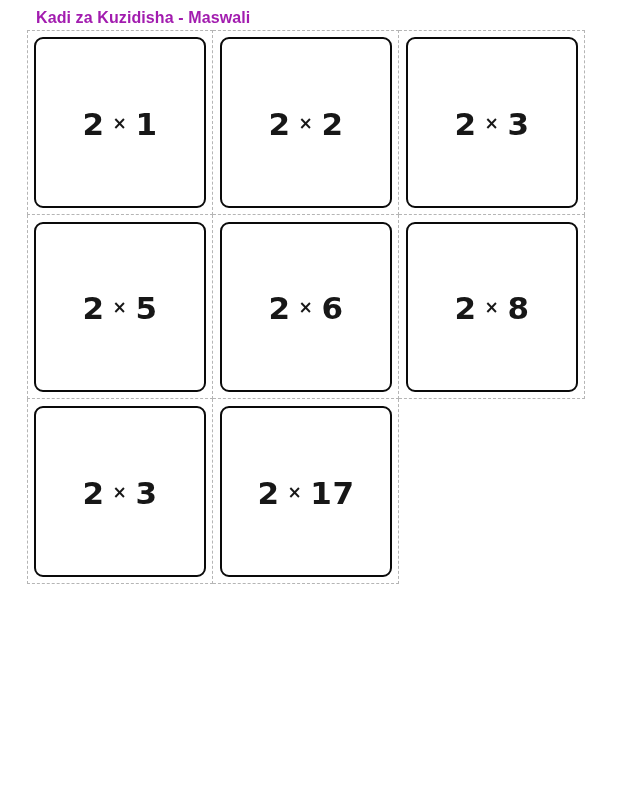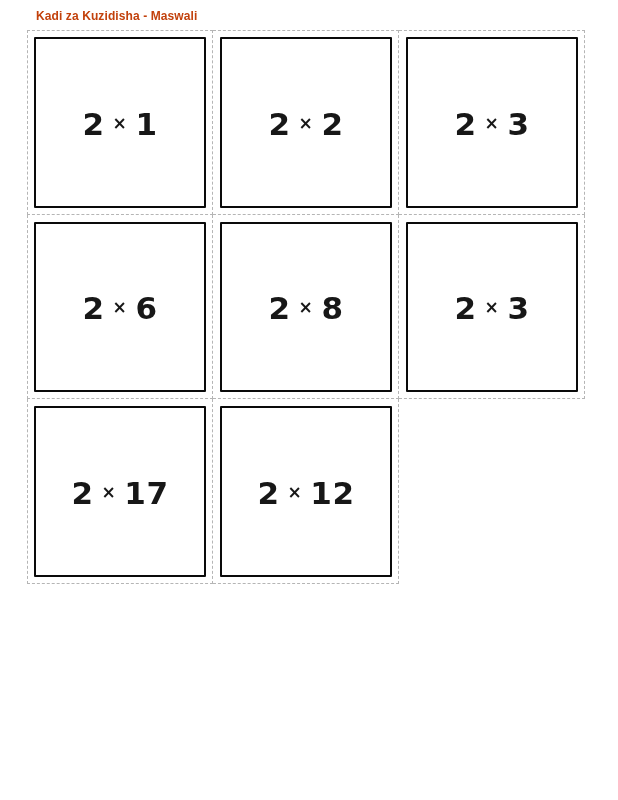--- a/index.html
+++ b/index.html
@@ -12,23 +12,23 @@
     width: 618px;
     height: 800px;
     background: #ffffff;
     font-family: "Liberation Sans", sans-serif;
     overflow: hidden;
   }
   .sheet-title {
     position: absolute;
     left: 36px;
     top: 9px;
-    font-size: 12px;
+    font-size: 16px;
     font-weight: bold;
-    color: #c2410c;
+    color: #a21caf;
     letter-spacing: 0.1px;
   }
   .card-grid {
     position: absolute;
     left: 27px;
     top: 30px;
     width: 558px;
     height: 738px;
     display: grid;
     grid-template-columns: repeat(3, 1fr);
@@ -41,21 +41,21 @@
   }
   
   .cut-cell:not(:nth-child(3n+1)) { border-left: none; padding-left: 7px; }
   .cut-cell:nth-child(n+4)        { border-top: none;  padding-top: 7px; }
   .flashcard {
     box-sizing: border-box;
     width: 100%;
     height: 100%;
     background: #ffffff;
     border: 2.5px solid #0a0a0a;
-    border-radius: 1px;
+    border-radius: 9px;
     display: flex;
     align-items: center;
     justify-content: center;
   }
   .expression {
     font-family: "DejaVu Sans", sans-serif;
     font-weight: bold;
     font-size: 31px;
     color: #171717;
     white-space: nowrap;
@@ -92,20 +92,25 @@
       </div>
     </div>
 
     <div class="cut-cell">
       <div class="flashcard">
         <div class="expression"><span>2</span><span class="times-operator">×</span><span>3</span></div>
       </div>
     </div>
 
 
+    <div class="cut-cell">
+      <div class="flashcard">
+        <div class="expression"><span>2</span><span class="times-operator">×</span><span>5</span></div>
+      </div>
+    </div>
 
     <div class="cut-cell">
       <div class="flashcard">
         <div class="expression"><span>2</span><span class="times-operator">×</span><span>6</span></div>
       </div>
     </div>
 
 
     <div class="cut-cell">
       <div class="flashcard">
@@ -119,20 +124,15 @@
         <div class="expression"><span>2</span><span class="times-operator">×</span><span>3</span></div>
       </div>
     </div>
 
     <div class="cut-cell">
       <div class="flashcard">
         <div class="expression"><span>2</span><span class="times-operator">×</span><span>17</span></div>
       </div>
     </div>
 
-    <div class="cut-cell">
-      <div class="flashcard">
-        <div class="expression"><span>2</span><span class="times-operator">×</span><span>12</span></div>
-      </div>
-    </div>
 
   </div>
 </div>
 
 </body></html>

